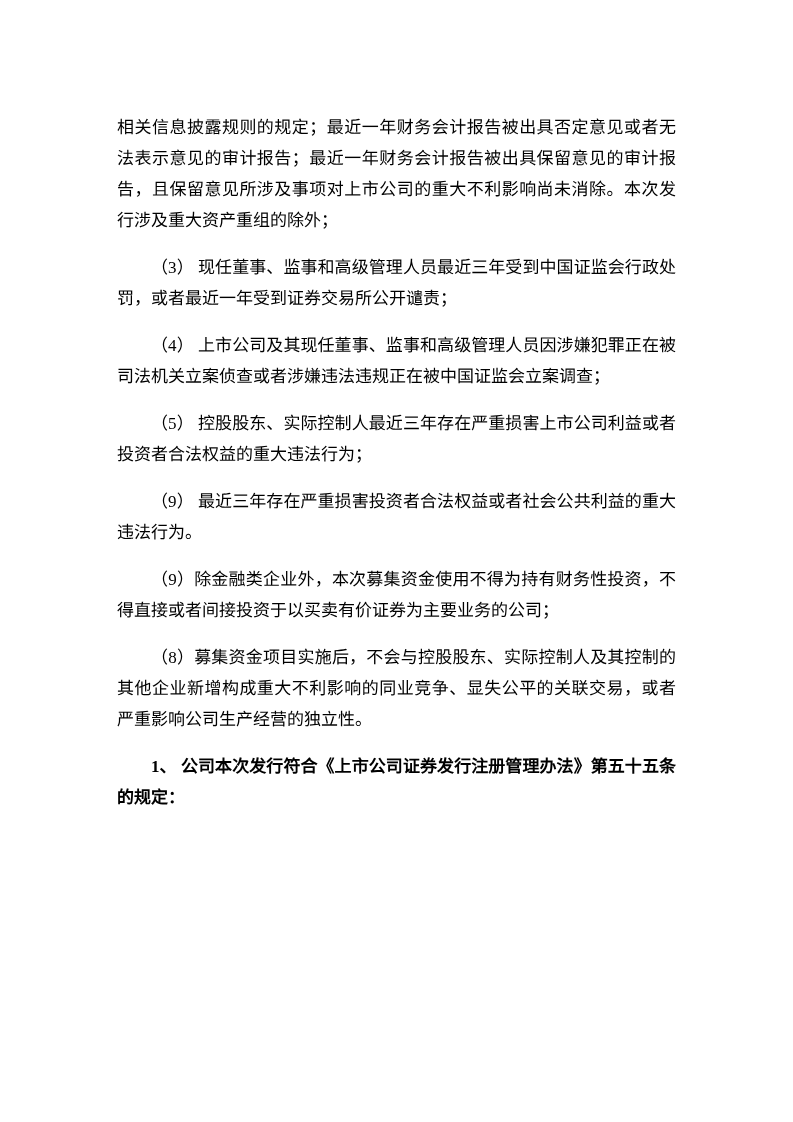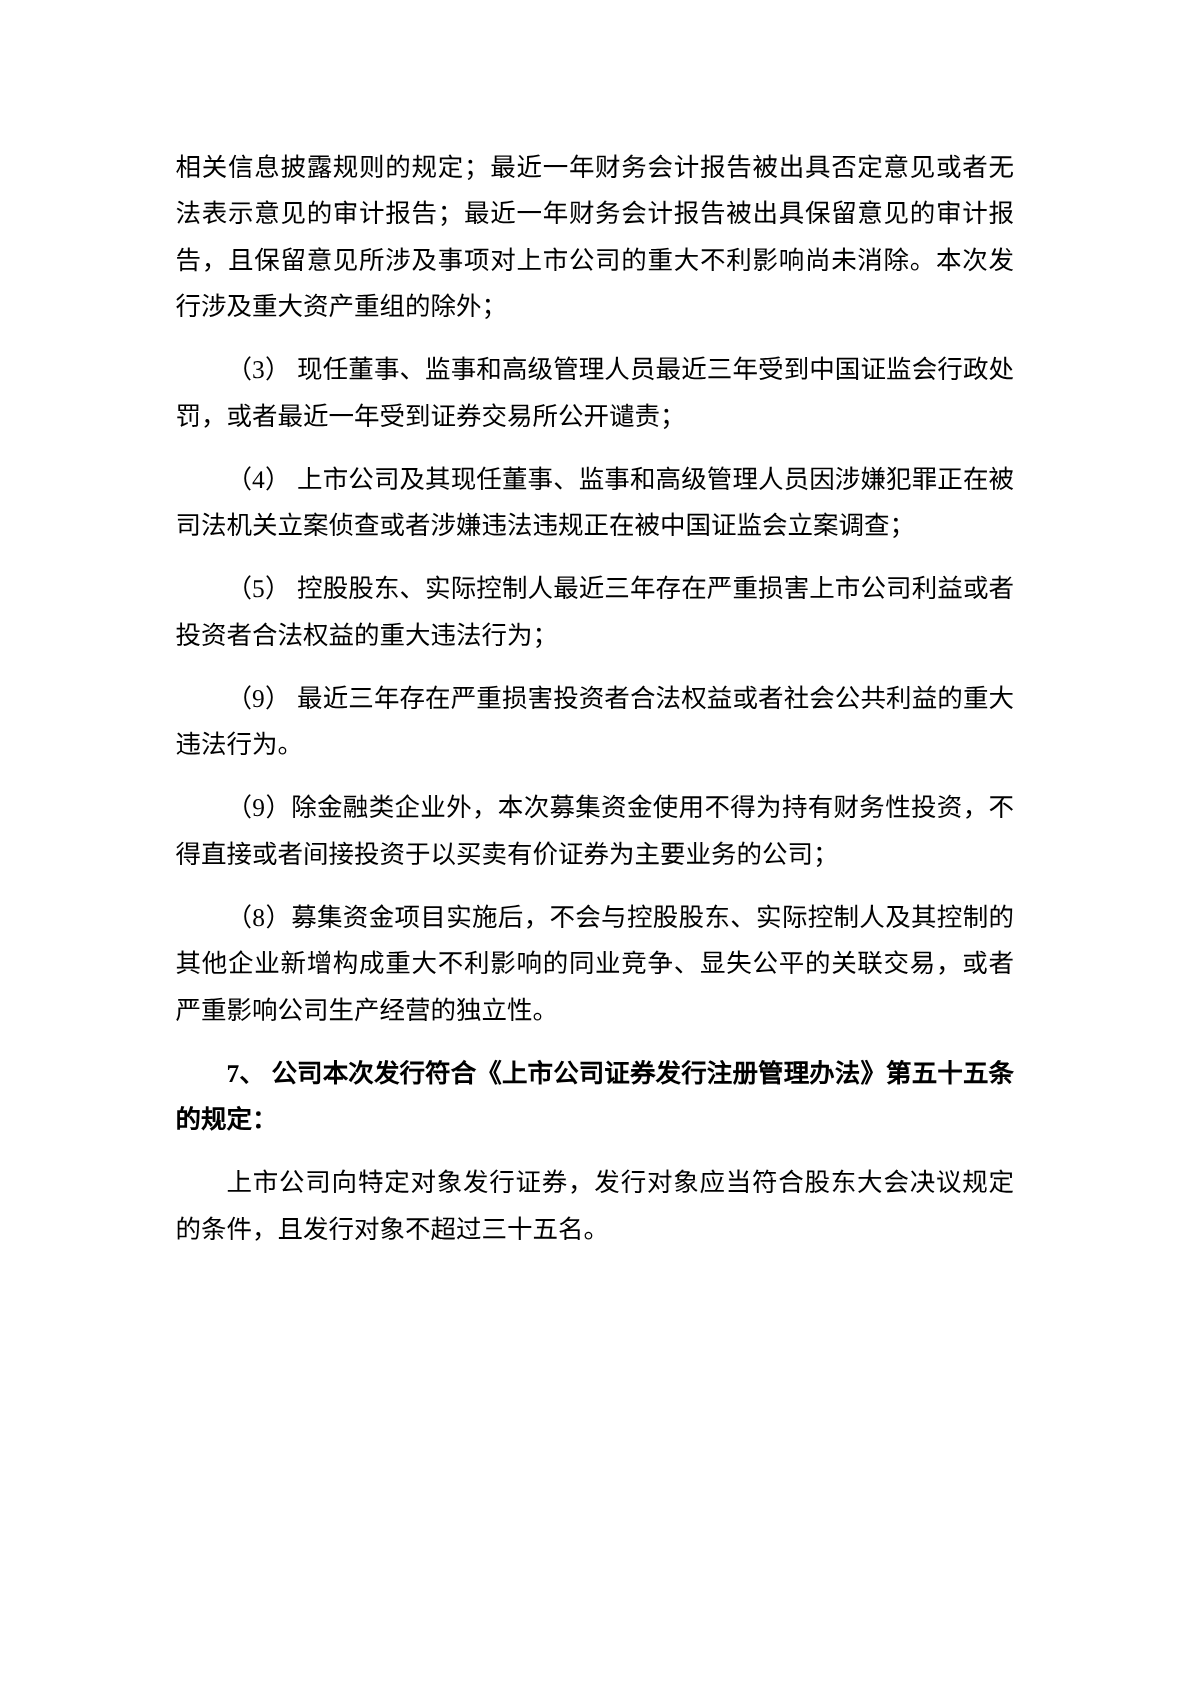--- a/index.html
+++ b/index.html
@@ -15,21 +15,21 @@
       overflow: hidden;
       font-family: "Liberation Serif", "DejaVu Serif", serif;
     }
     .content {
       position: absolute;
       left: 117px;
       top: 96px;
       width: 559px;
     }
     .content p {
-      margin: 0 0 11px 0;
+      margin: 16px 0 11px 0;
       font-size: 17px;
       line-height: 31px;
       color: #000000;
       text-align: justify;
       text-justify: inter-ideograph;
       text-indent: 34px; 
     }
     .content p.body-continuation {
       text-indent: 0; 
     }
@@ -42,16 +42,15 @@
 
 <div class="page">
   <div class="content" id="document-content">
       <p class="body-continuation">相关信息披露规则的规定；最近一年财务会计报告被出具否定意见或者无法表示意见的审计报告；最近一年财务会计报告被出具保留意见的审计报告，且保留意见所涉及事项对上市公司的重大不利影响尚未消除。本次发行涉及重大资产重组的除外；</p>
       <p class="body">（3） 现任董事、监事和高级管理人员最近三年受到中国证监会行政处罚，或者最近一年受到证券交易所公开谴责；</p>
       <p class="body">（4） 上市公司及其现任董事、监事和高级管理人员因涉嫌犯罪正在被司法机关立案侦查或者涉嫌违法违规正在被中国证监会立案调查；</p>
       <p class="body">（5） 控股股东、实际控制人最近三年存在严重损害上市公司利益或者投资者合法权益的重大违法行为；</p>
       <p class="body">（9） 最近三年存在严重损害投资者合法权益或者社会公共利益的重大违法行为。</p>
       <p class="body">（9）除金融类企业外，本次募集资金使用不得为持有财务性投资，不得直接或者间接投资于以买卖有价证券为主要业务的公司；</p>
       <p class="body">（8）募集资金项目实施后，不会与控股股东、实际控制人及其控制的其他企业新增构成重大不利影响的同业竞争、显失公平的关联交易，或者严重影响公司生产经营的独立性。</p>
-      <p class="heading">7、 公司本次发行符合《上市公司证券发行注册管理办法》第五十五条的规定：</p>
-      <p class="body">上市公司向特定对象发行证券，发行对象应当符合股东大会决议规定的条件，且发行对象不超过三十五名。</p>
+      <p class="heading">1、 公司本次发行符合《上市公司证券发行注册管理办法》第五十五条的规定：</p>
     </div>
 </div>
 
 </body></html>

